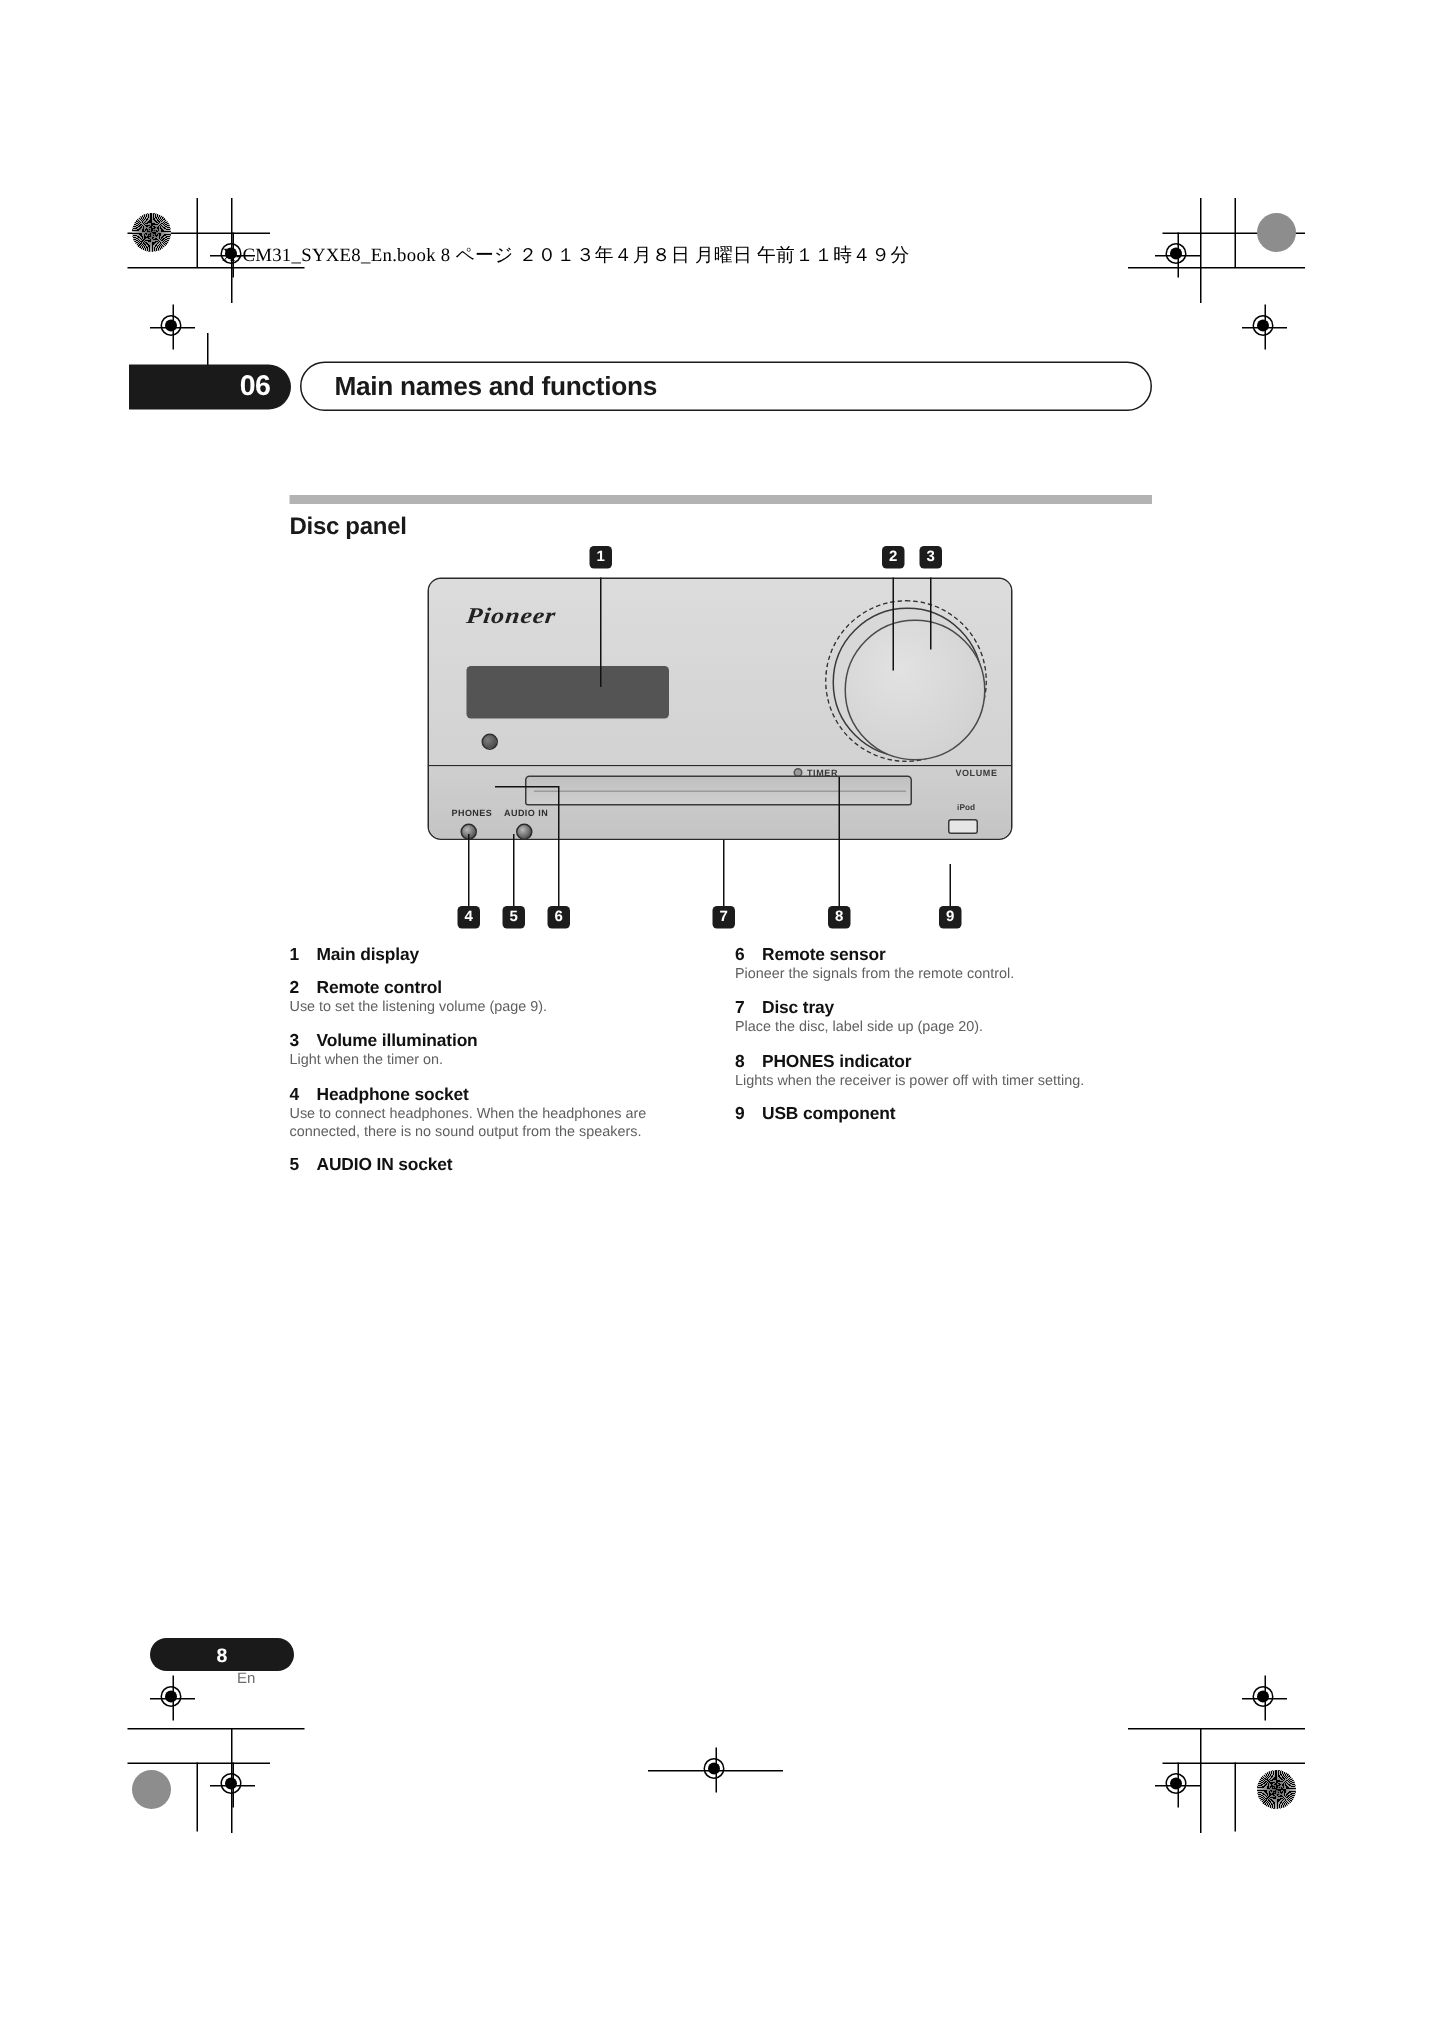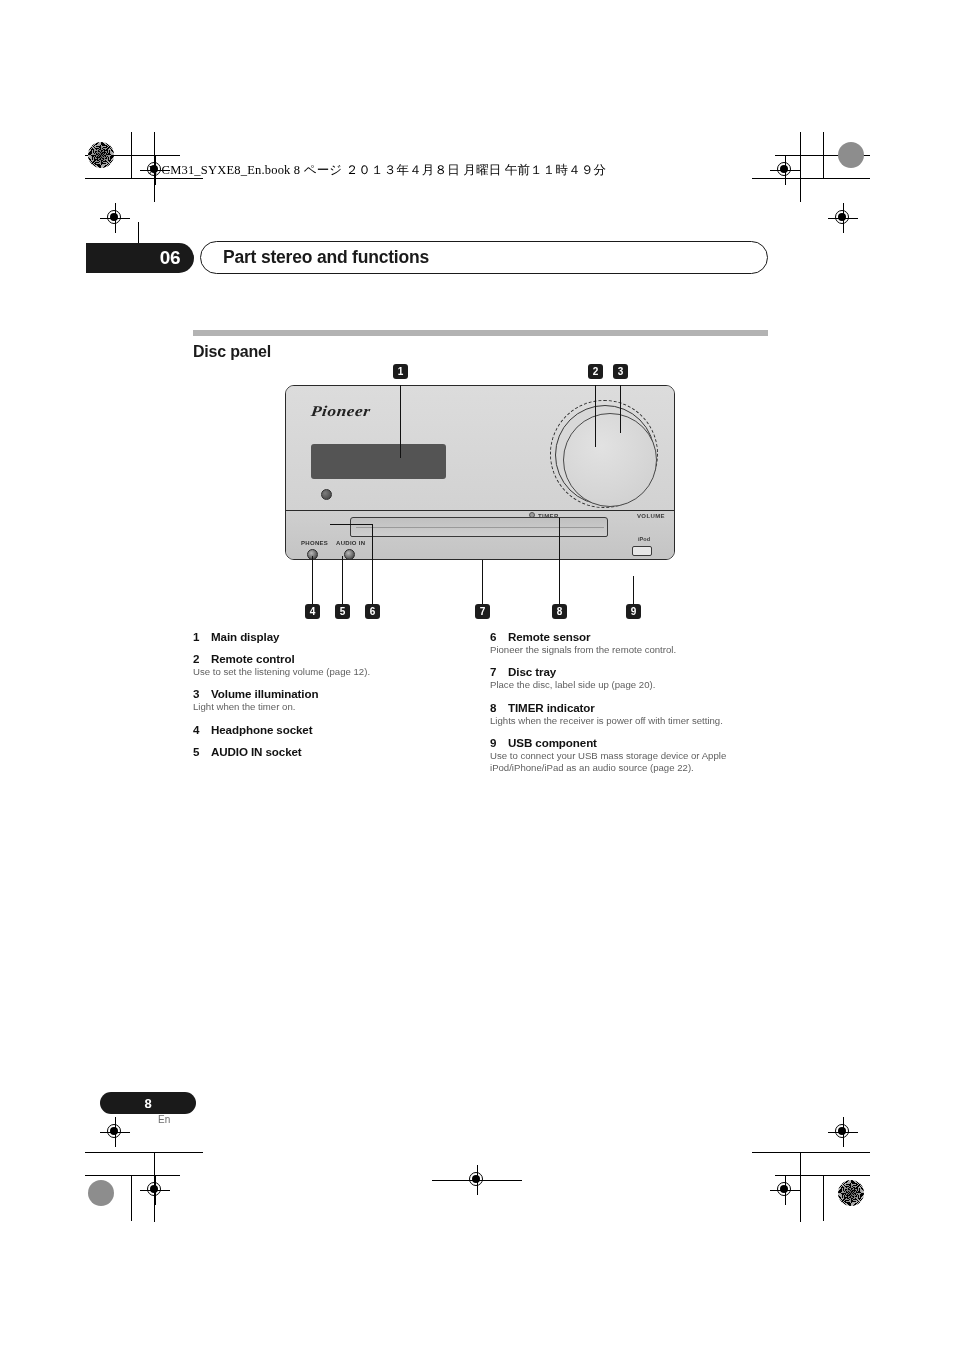--- a/index.html
+++ b/index.html
@@ -510,21 +510,21 @@
 <div class="crop-line" style="left:432px; top:1179.5px; width:30px; height:1px;"></div>
 <div class="crop-line" style="left:492px; top:1179.5px; width:30px; height:1px;"></div>
 
 <div class="file-line">X-CM31_SYXE8_En.book   8 ページ   ２０１３年４月８日   月曜日   午前１１時４９分</div>
 
 <div class="tab-stem"></div>
 <div class="chapter-tab">
   <span class="num">06</span>
 </div>
 <div class="chapter-pill">
-  <span class="title">Part stereo and functions</span>
+  <span class="title">Main names and functions</span>
 </div>
 
 <div class="section-rule"></div>
 <div class="section-title">Disc panel</div>
 
 <div class="device-wrap">
 
   <div class="device-body">
     <div class="device-upper"></div>
     <div class="device-lower"></div>
@@ -584,34 +584,35 @@
     <div class="item-head">
       <span class="item-num">1</span>
       <span>Main display</span>
     </div>
   </div>
   <div class="item">
     <div class="item-head">
       <span class="item-num">2</span>
       <span>Remote control</span>
     </div>
-    <div class="item-desc">Use to set the listening volume (page 12).</div>
+    <div class="item-desc">Use to set the listening volume (page 9).</div>
   </div>
   <div class="item">
     <div class="item-head">
       <span class="item-num">3</span>
       <span>Volume illumination</span>
     </div>
     <div class="item-desc">Light when the timer on.</div>
   </div>
   <div class="item">
     <div class="item-head">
       <span class="item-num">4</span>
       <span>Headphone socket</span>
     </div>
+    <div class="item-desc">Use to connect headphones. When the headphones are connected, there is no sound output from the speakers.</div>
   </div>
   <div class="item">
     <div class="item-head">
       <span class="item-num">5</span>
       <span>AUDIO IN socket</span>
     </div>
   </div>
 </div>
 
 <div class="col col-right">
@@ -625,29 +626,28 @@
   <div class="item">
     <div class="item-head">
       <span class="item-num">7</span>
       <span>Disc tray</span>
     </div>
     <div class="item-desc">Place the disc, label side up (page 20).</div>
   </div>
   <div class="item">
     <div class="item-head">
       <span class="item-num">8</span>
-      <span>TIMER indicator</span>
+      <span>PHONES indicator</span>
     </div>
     <div class="item-desc">Lights when the receiver is power off with timer setting.</div>
   </div>
   <div class="item">
     <div class="item-head">
       <span class="item-num">9</span>
       <span>USB component</span>
     </div>
-    <div class="item-desc">Use to connect your USB mass storage device or Apple iPod/iPhone/iPad as an audio source (page 22).</div>
   </div>
 </div>
 
 <div class="page-pill">
   <span class="pnum">8</span>
 </div>
 <div class="page-lang">En</div>
 
 </body></html>

